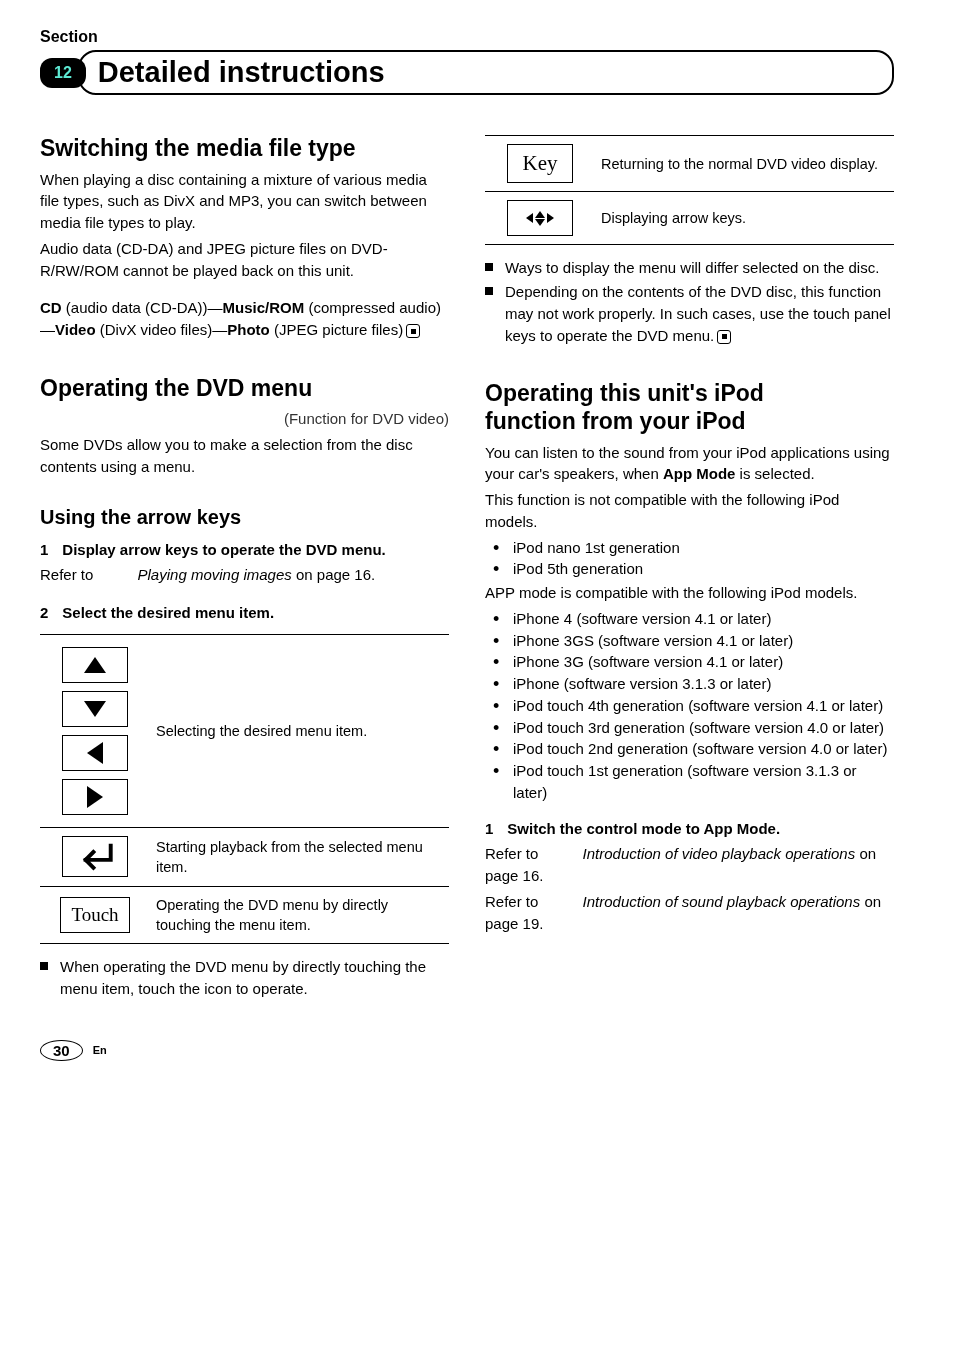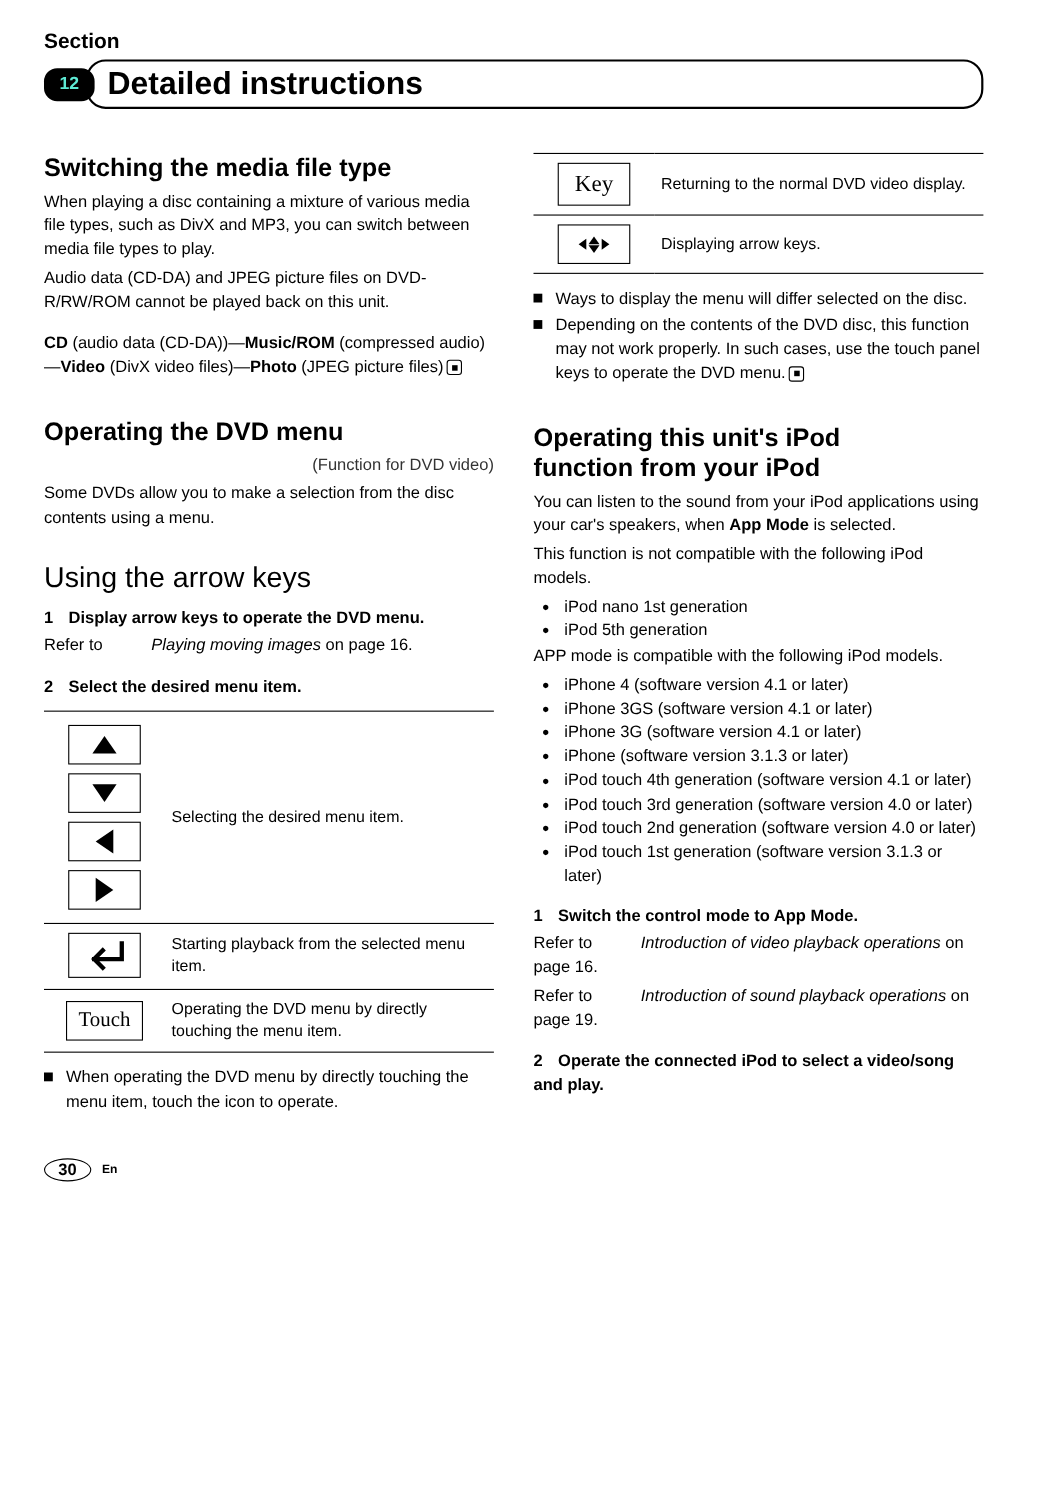--- a/index.html
+++ b/index.html
@@ -10,21 +10,21 @@
     font-size: 15px;
     color: #000;
     background: #fff;
     width: 954px;
   }
   .page {
     padding: 28px 60px 40px 40px;
   }
   .section-label {
     font-weight: bold;
-    font-size: 19px;
+    font-size: 16px;
     margin-bottom: 4px;
   }
   .chapter-header {
     display: flex;
     align-items: center;
     margin-bottom: 40px;
   }
   .chapter-badge {
     background: #000;
     color: #5eead4;
@@ -55,22 +55,22 @@
     flex: 1;
     min-width: 0;
   }
   h1 {
     font-size: 23px;
     font-weight: bold;
     margin: 0 0 6px 0;
     line-height: 1.2;
   }
   h2 {
-    font-size: 26px;
-    font-weight: normal;
+    font-size: 20px;
+    font-weight: bold;
     margin: 28px 0 6px 0;
   }
   p {
     margin: 0 0 4px 0;
     line-height: 1.45;
   }
   .bold { font-weight: bold; }
   .italic { font-style: italic; margin-left: 40px; }
   .endmark {
     display: inline-block;
@@ -348,23 +348,20 @@
       <p class="step-line" style="margin-top:14px;">
         <span class="step-num">1</span><span>Switch the control mode to App Mode.</span>
       </p>
       <p>
         <span>Refer to </span><span class="italic">Introduction of video playback operations</span><span> on page 16.</span>
       </p>
       <p>
         <span>Refer to </span><span class="italic">Introduction of sound playback operations</span><span> on page 19.</span>
       </p>
 
-      <p class="step-line" style="margin-top:16px;">
-        <span class="step-num">2</span><span>Operate the connected iPod to select a video/song and play.</span>
-      </p>
 
     </div>
   </div>
 
   <div class="pagefoot">
     <span class="pn">30</span>
     <span class="lang">En</span>
   </div>
 
 </div>

